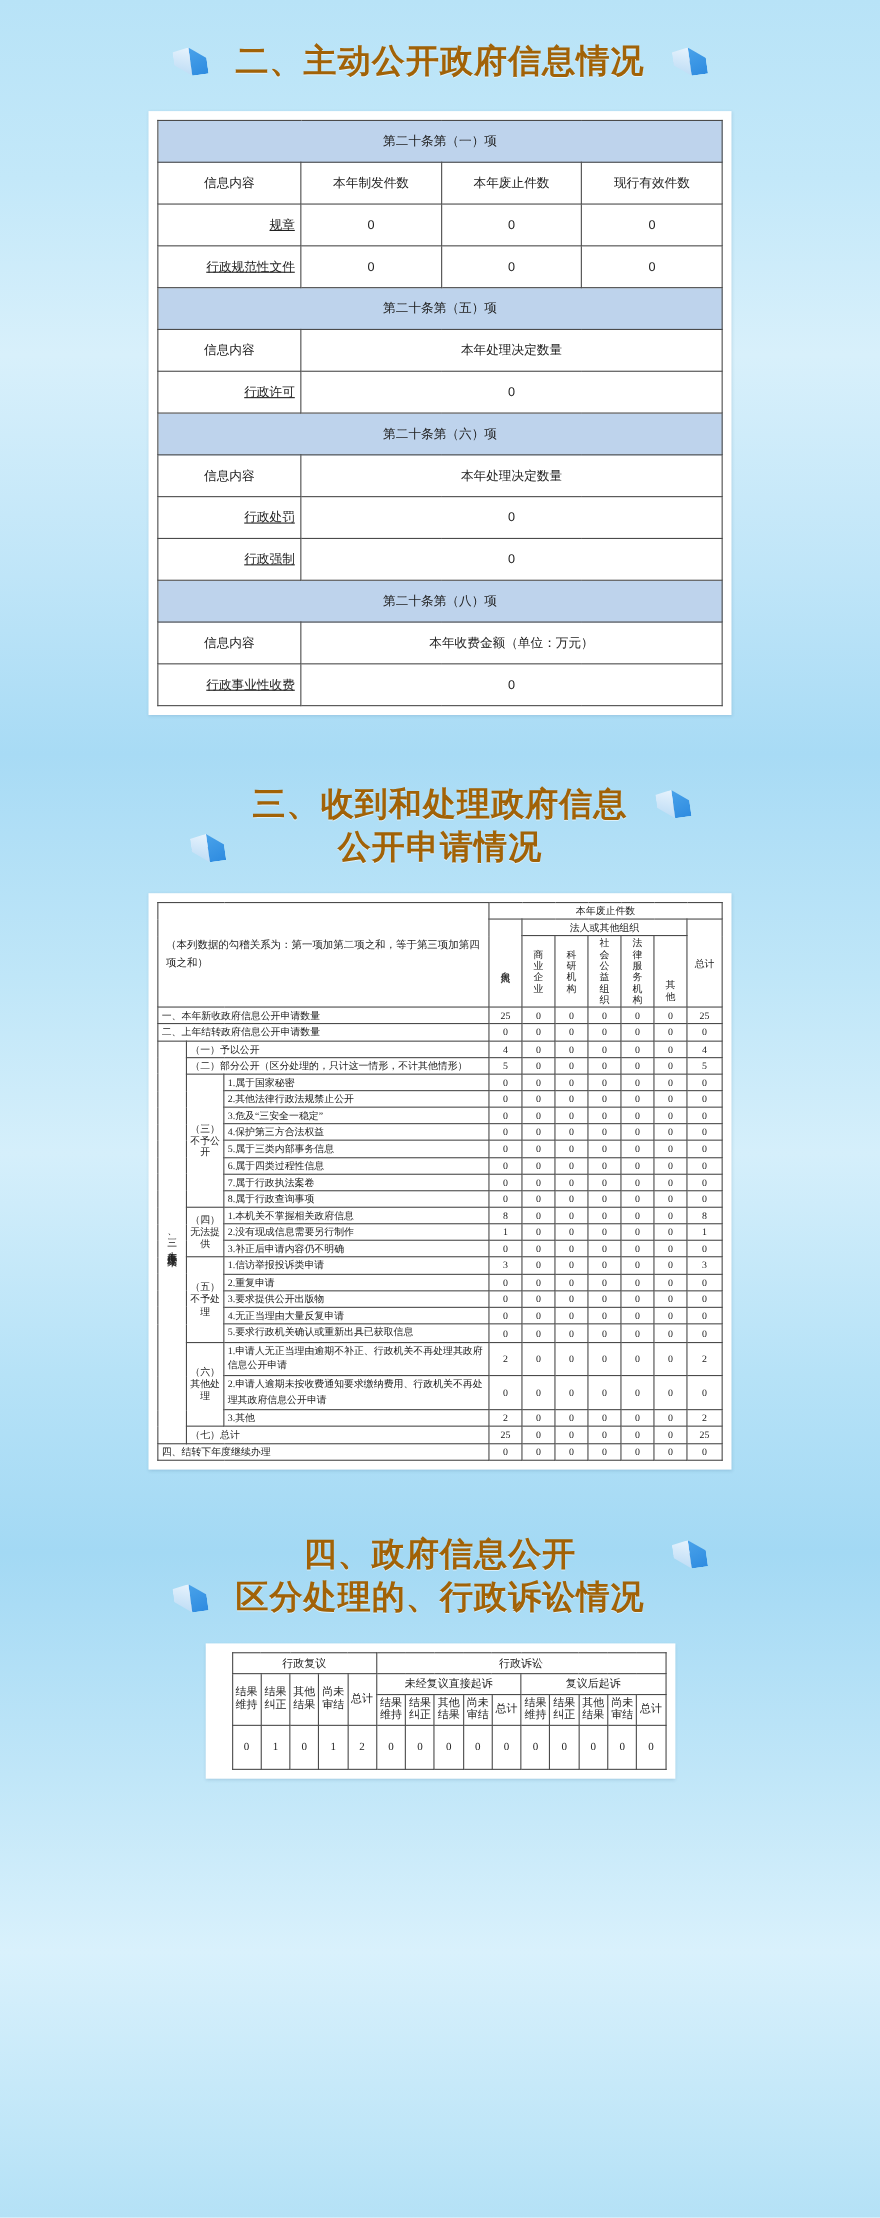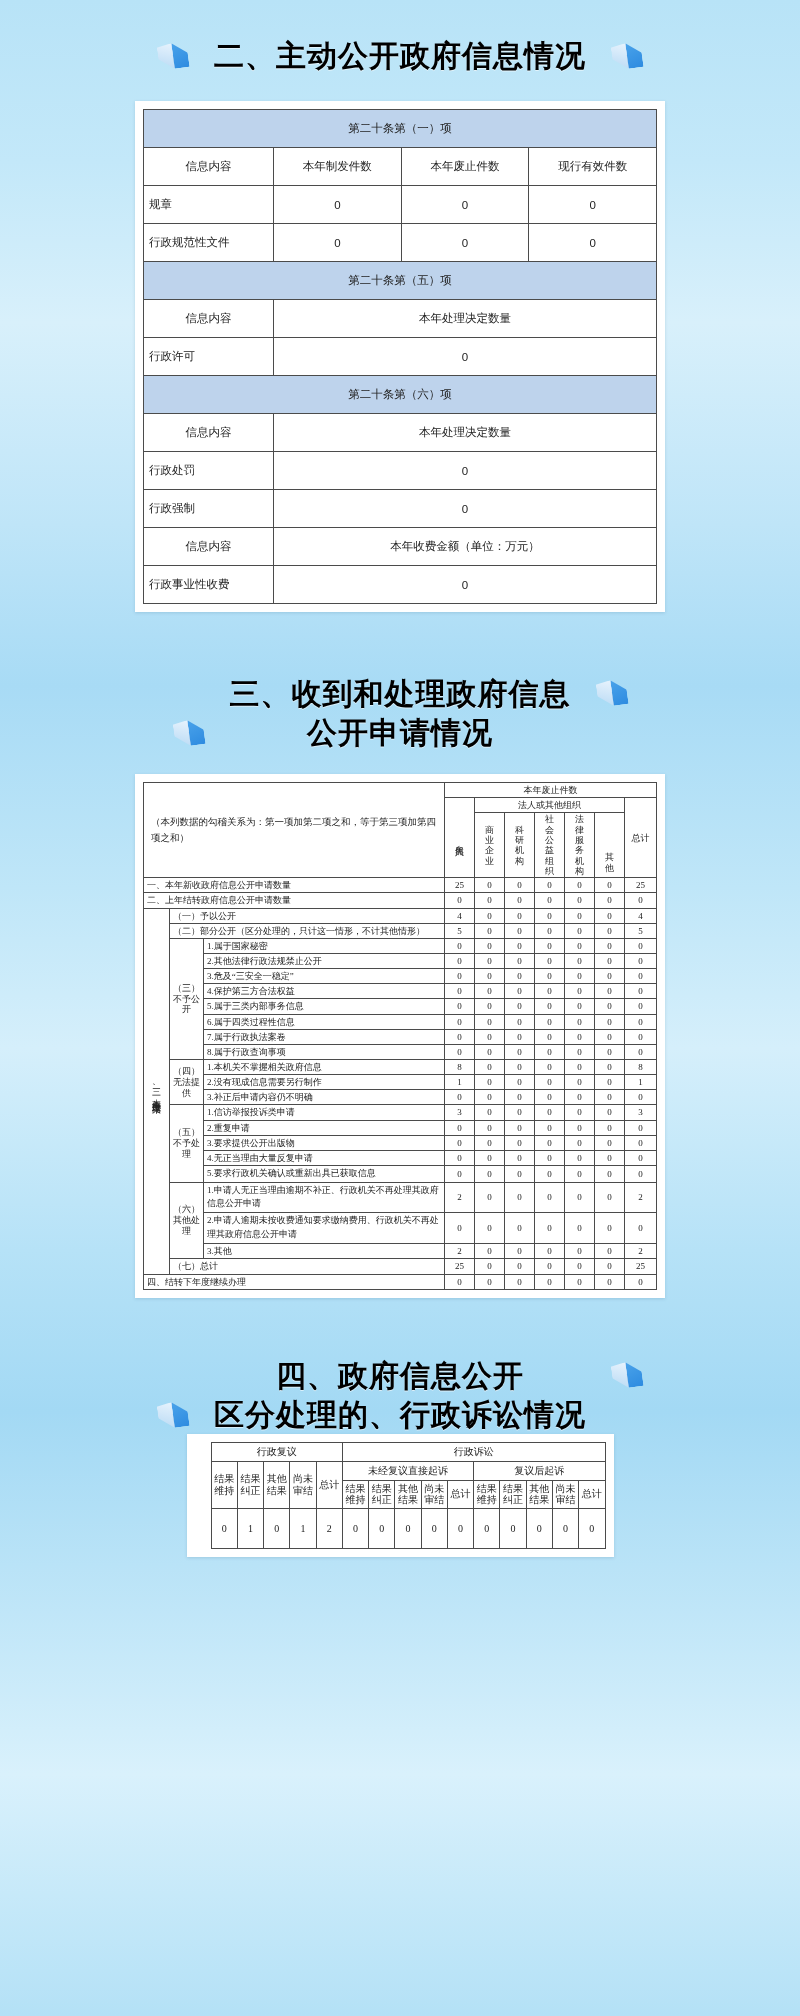--- a/index.html
+++ b/index.html
@@ -17,21 +17,21 @@
 
   
   .section-head {
     display: flex;
     align-items: center;
     justify-content: center;
     gap: 26px;
     padding: 0;
   }
   .sec-title {
-    color: #000000;
+    color: #a16207;
     font-weight: bold;
     font-size: 30px;
     letter-spacing: 1px;
     text-align: center;
     line-height: 1.3;
     text-shadow: 0 1px 0 rgba(255,255,255,.55);
   }
   .cube {
     width: 30px; height: 30px;
     flex: 0 0 auto;
@@ -72,21 +72,21 @@
     box-shadow: 0 1px 3px rgba(40,90,130,.18);
   }
   table { border-collapse: collapse; width: 100%; }
   td, th { border: 1px solid #4b4b4b; font-weight: normal; }
 
   
   .t1 { font-size: 11.5px; color:#222; }
   .t1 td { height: 38px; padding: 1px 5px; }
   .t1 .band { background:#bed3ec; text-align:center; font-size:11.5px; }
   .t1 .hd { text-align:center; }
-  .t1 .lbl { text-align:left; }
+  .t1 .lbl { text-align:right;text-decoration:underline; }
   .t1 .num { text-align:center; }
 
   
   .t2 { font-size: 9px; color:#222; font-family:"Liberation Serif","DejaVu Serif",serif; }
   .t2 td { padding: 1px 3px; line-height: 1.35; }
   .t2 .c { text-align:center; }
   .t2 .l { text-align:left; }
   .t2 .vert { writing-mode: vertical-rl; text-orientation: upright; letter-spacing:1px;
               white-space:nowrap; text-align:center; }
   .t2 .num { text-align:center; width:30px; }
@@ -163,20 +163,23 @@
       </tr>
       <tr>
         <td class="lbl">行政处罚</td>
         <td class="num" colspan="3">0</td>
       </tr>
       <tr>
         <td class="lbl">行政强制</td>
         <td class="num" colspan="3">0</td>
       </tr>
 
+      <tr>
+        <td class="band" colspan="4">第二十条第（八）项</td>
+      </tr>
       <tr>
         <td class="hd">信息内容</td>
         <td class="hd" colspan="3">本年收费金额（单位：万元）</td>
       </tr>
       <tr>
         <td class="lbl">行政事业性收费</td>
         <td class="num" colspan="3">0</td>
       </tr>
     </tbody>
   </table>
@@ -506,21 +509,21 @@
     <div>区分处理的、行政诉讼情况</div>
   </div>
   <span class="cube" style="align-self:flex-start;margin-top:4px;">
       <i class="f1"></i>
       <i class="f2"></i>
       <i class="f4"></i>
       <i class="f3"></i>
     </span>
 </div>
 
-<div class="card" style="width:427px; padding-left:24px;">
+<div class="card" style="width:427px; margin-top:22px;padding-left:24px;">
   <table class="t3">
     <tbody>
       <tr>
         <td colspan="5">行政复议</td>
         <td colspan="10">行政诉讼</td>
       </tr>
       <tr>
         <td rowspan="2" class="h"><span style="display:inline-block;width:2em;">结果维持</span></td>
         <td rowspan="2" class="h"><span style="display:inline-block;width:2em;">结果纠正</span></td>
         <td rowspan="2" class="h"><span style="display:inline-block;width:2em;">其他结果</span></td>

